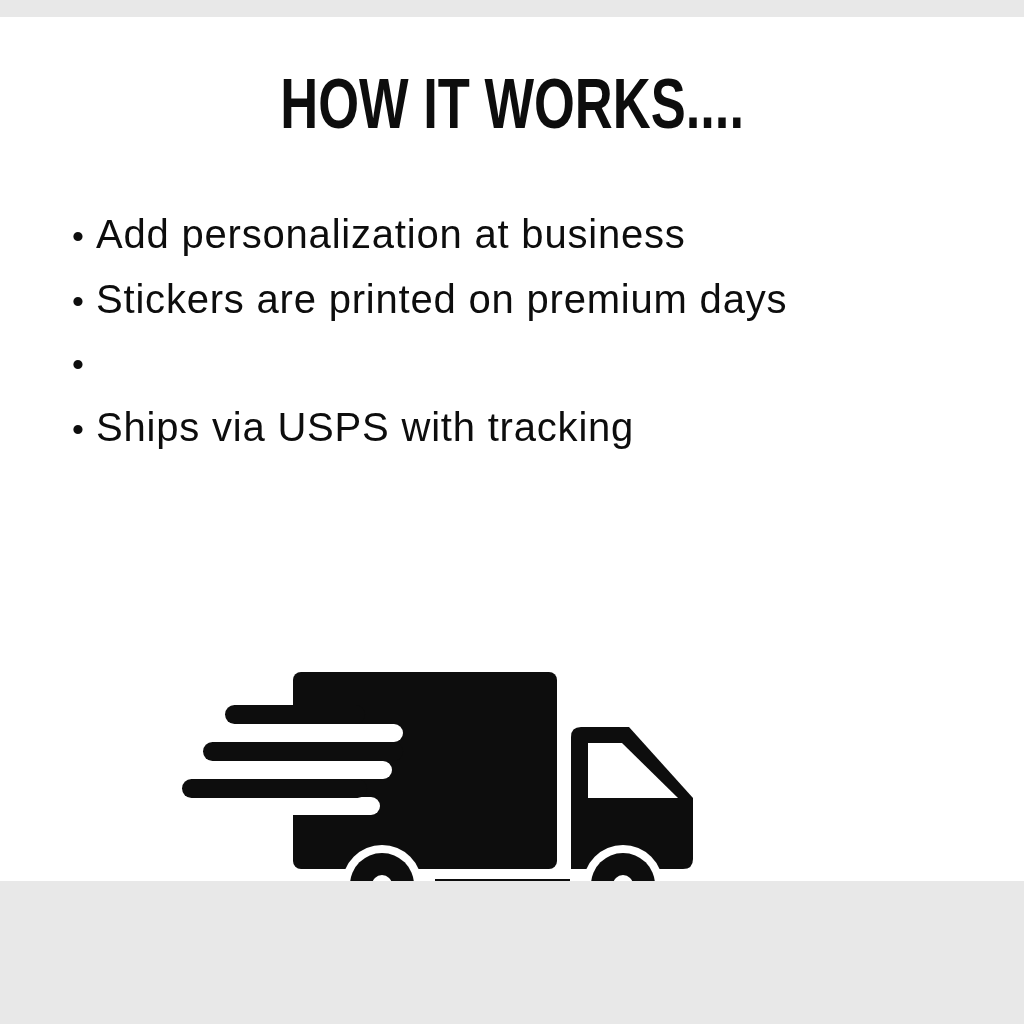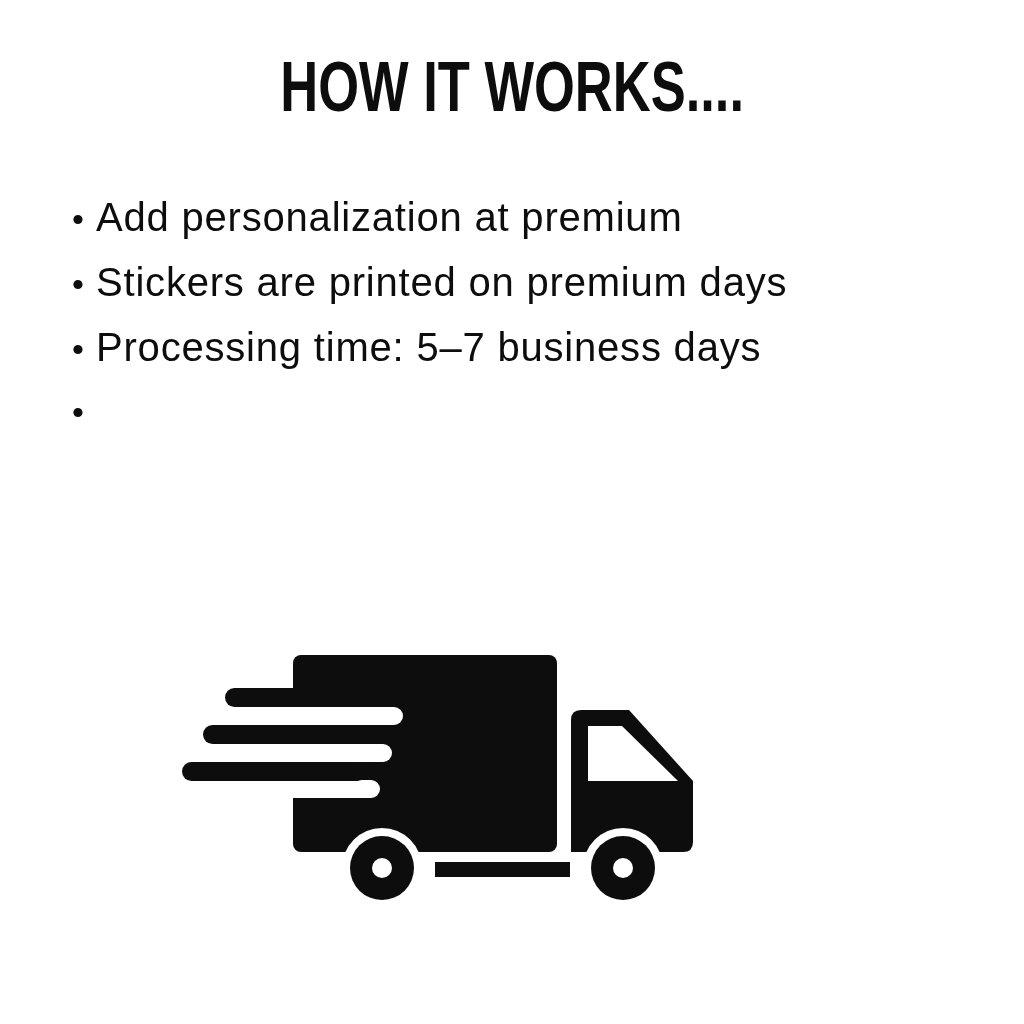--- a/index.html
+++ b/index.html
@@ -1,20 +1,20 @@
 <!DOCTYPE html>
 <html style="--ink: #0d0d0d; --bg: #ffffff;"><head>
 <meta charset="utf-8">
 <style>
   :root { --ink:#0d0d0d; --bg:#ffffff; }
   * { margin:0; padding:0; box-sizing:border-box; }
   html,body { background:#e8e8e8; }
   .canvas {
-    position:relative; width:1024px; height:1024px;
-    background:var(--bg); overflow:hidden; margin:0 auto;
+    position:relative; width:1024px; height:864px;
+    background:var(--bg); overflow:hidden; margin:17px auto;
     font-family:"Liberation Sans", sans-serif; color:var(--ink);
   }
   .title-wrap {
     position:absolute; top:52px; left:0; width:1024px;
     text-align:center; line-height:70px;
   }
   .title-text {
     display:inline-block; font-size:70px; font-weight:700;
     letter-spacing:0px; white-space:nowrap;
     transform:scaleX(0.75); transform-origin:50% 50%;
@@ -42,32 +42,32 @@
 
 <div class="canvas">
 
   <div class="title-wrap">
     <span class="title-text">HOW IT WORKS....</span>
   </div>
 
   <ul class="bullet-list">
     <li>
       <span class="bullet-dot">•</span>
-      <span>Add personalization at premium</span>
+      <span>Add personalization at business</span>
     </li>
     <li>
       <span class="bullet-dot">•</span>
       <span>Stickers are printed on premium days</span>
     </li>
     <li>
       <span class="bullet-dot">•</span>
-      <span>Processing time: 5–7 business days</span>
     </li>
     <li>
       <span class="bullet-dot">•</span>
+      <span>Ships via USPS with tracking</span>
     </li>
   </ul>
 
   <svg class="truck-icon" viewBox="160 640 560 280" xmlns="http://www.w3.org/2000/svg" aria-hidden="true">
 
     <rect class="ink" x="293" y="655" width="264" height="197" rx="8"></rect>
 
     <rect class="paper" x="150" y="707" width="253" height="18" rx="9"></rect>
     <rect class="paper" x="130" y="744" width="262" height="18" rx="9"></rect>
     <rect class="paper" x="110" y="780" width="270" height="18" rx="9"></rect>

